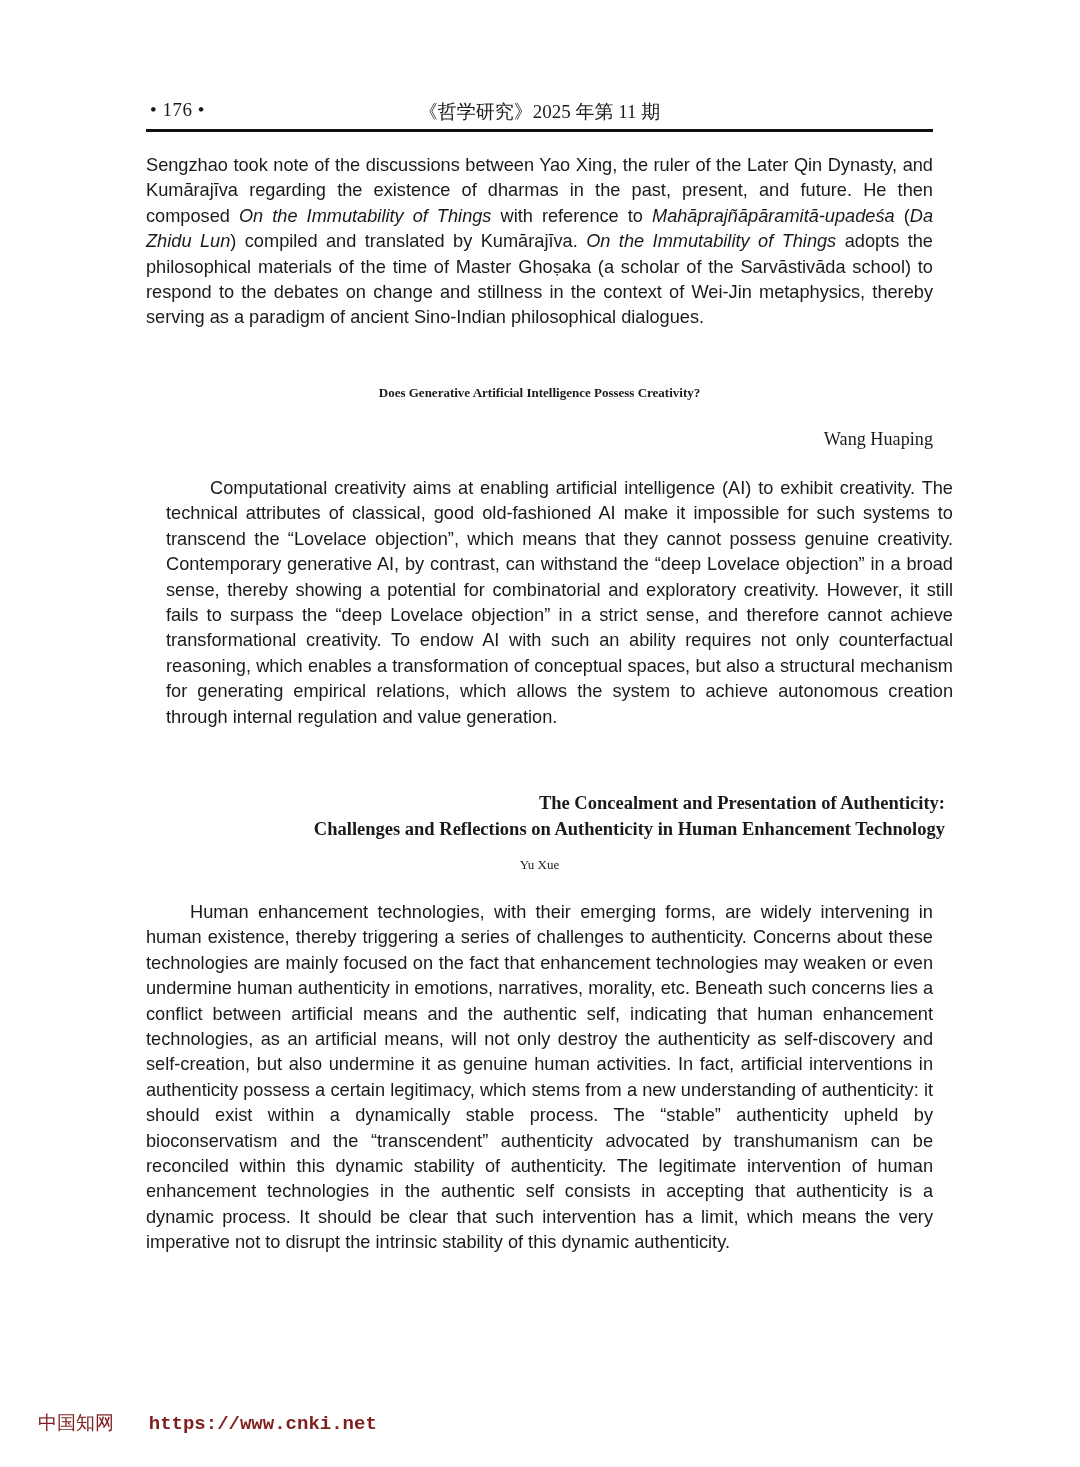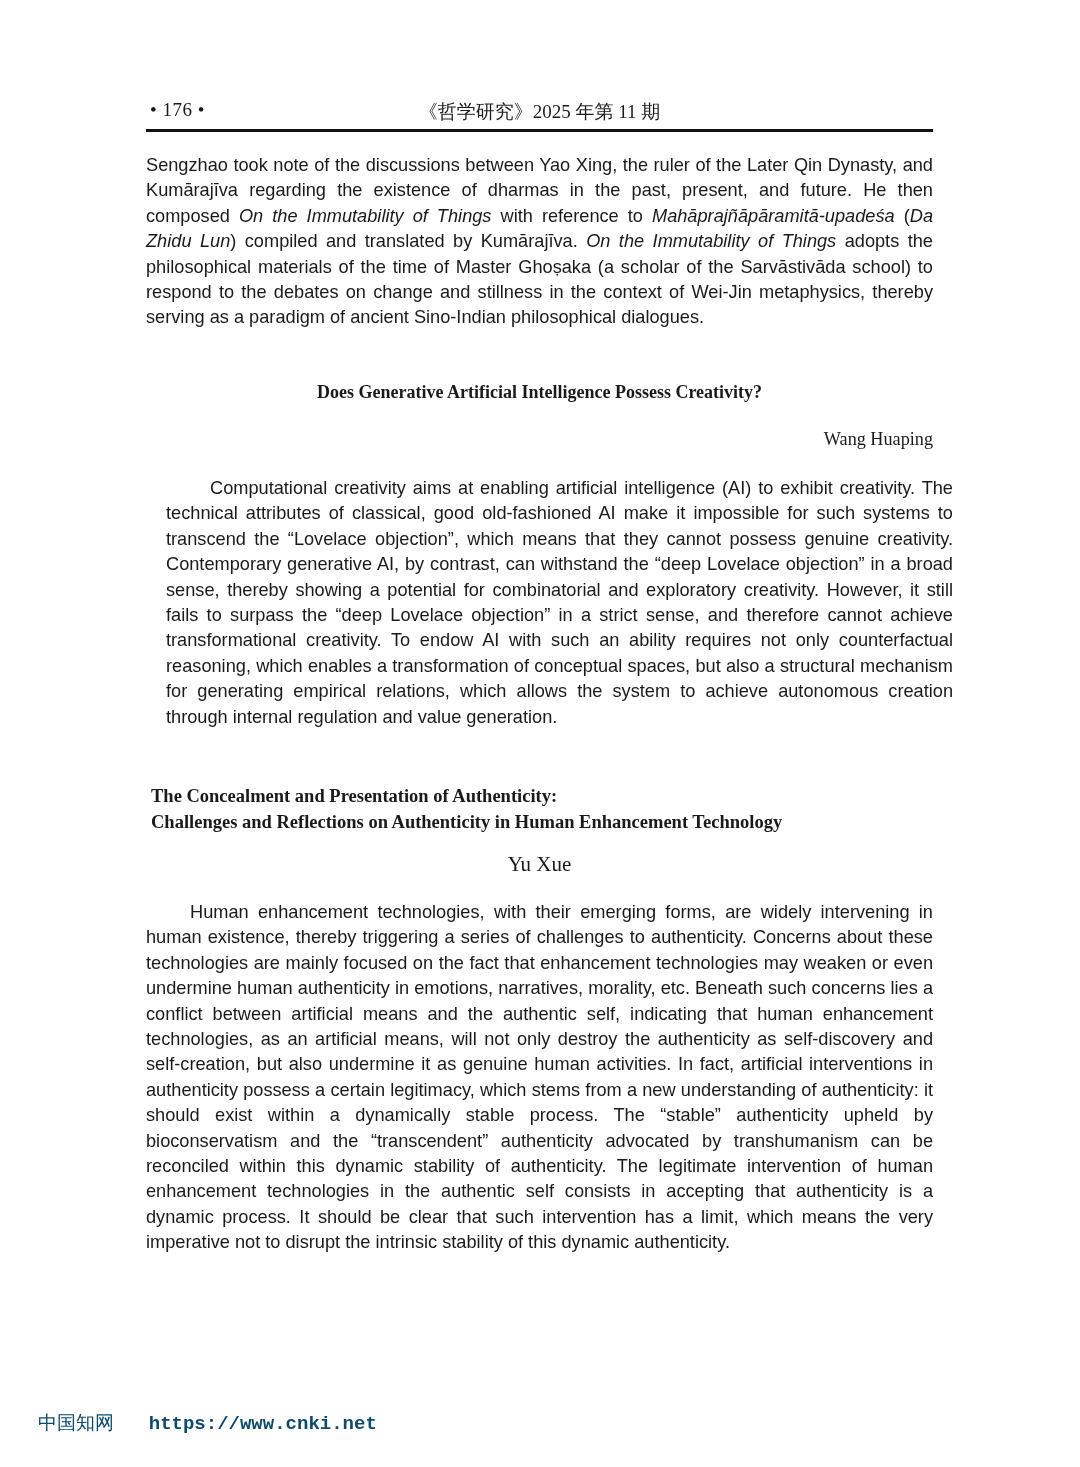--- a/index.html
+++ b/index.html
@@ -5,27 +5,27 @@
   html, body { margin: 0; padding: 0; background: #ffffff; }
   body { width: 1080px; height: 1467px; position: relative; overflow: hidden; color: #1a1a1a; }
   .page { position: absolute; left: 146px; top: 0; width: 787px; }
   .running-head { position: absolute; left: 0; top: 99px; width: 787px; height: 26px; font-family: "Liberation Serif", "DejaVu Serif", serif; font-size: 19px; }
   .folio { position: absolute; left: 4px; top: 0; letter-spacing: 0.5px; }
   .journal { position: absolute; left: 0; width: 787px; top: 0; text-align: center; }
   .rule { position: absolute; left: 0; top: 129px; width: 787px; height: 3px; background: #111; }
   .body-text { font-family: Liberation Sans, sans-serif; font-size: 18.2px; line-height: 25.4px; text-align: justify; text-align-last: left; margin: 0; }
   .body-text i { font-style: italic; }
   .p1 { position: absolute; top: 153px; left: 0; width: 787px; }
-  .h1 { position: absolute; top: 380px; left: 0; width: 787px; text-align: center; font-family: "Liberation Serif", "DejaVu Serif", serif; font-weight: bold; font-size: 18px; line-height: 25px; margin: 0; }
+  .h1 { position: absolute; top: 380px; left: 0; width: 787px; text-align: center; font-family: "Liberation Serif", "DejaVu Serif", serif; font-weight: bold; font-size: 13px; line-height: 25px; margin: 0; }
   .author1 { position: absolute; top: 427px; left: 0; width: 787px; text-align: right; font-family: "Liberation Serif", "DejaVu Serif", serif; font-size: 18.2px; line-height: 25px; margin: 0; }
   .p2 { position: absolute; top: 476px; left: 0; width: 787px; text-indent: 44px; margin-left: 20px; }
-  .h2 { position: absolute; top: 779px; left: 0; width: 787px; text-align: left; font-family: "Liberation Serif", "DejaVu Serif", serif; font-weight: bold; font-size: 18.5px; line-height: 25.5px; margin: 5px; }
-  .author2 { position: absolute; top: 852px; left: 0; width: 787px; text-align: center; font-family: "Liberation Serif", "DejaVu Serif", serif; font-size: 21px; line-height: 25px; margin: 0; }
+  .h2 { position: absolute; top: 779px; left: 0; width: 787px; text-align: right; font-family: "Liberation Serif", "DejaVu Serif", serif; font-weight: bold; font-size: 18.5px; line-height: 25.5px; margin: 12px; }
+  .author2 { position: absolute; top: 852px; left: 0; width: 787px; text-align: center; font-family: "Liberation Serif", "DejaVu Serif", serif; font-size: 13px; line-height: 25px; margin: 0; }
   .p3 { position: absolute; top: 900px; left: 0; width: 787px; text-indent: 44px; }
-  .watermark { position: absolute; left: 38px; top: 1410px; font-size: 19px; color: #0c4a6e; white-space: nowrap; }
+  .watermark { position: absolute; left: 38px; top: 1410px; font-size: 19px; color: #7f1d1d; white-space: nowrap; }
   .wm-cn { font-family: "DejaVu Sans", sans-serif; margin-right: 30px; }
   .wm-url { font-family: "Liberation Mono", "DejaVu Sans Mono", monospace; font-weight: bold; }
 </style>
 </head>
 <body>
 
 <div class="page">
   <div class="running-head">
     <span class="folio">• 176 •</span>
     <span class="journal">《哲学研究》2025 年第 11 期</span>

